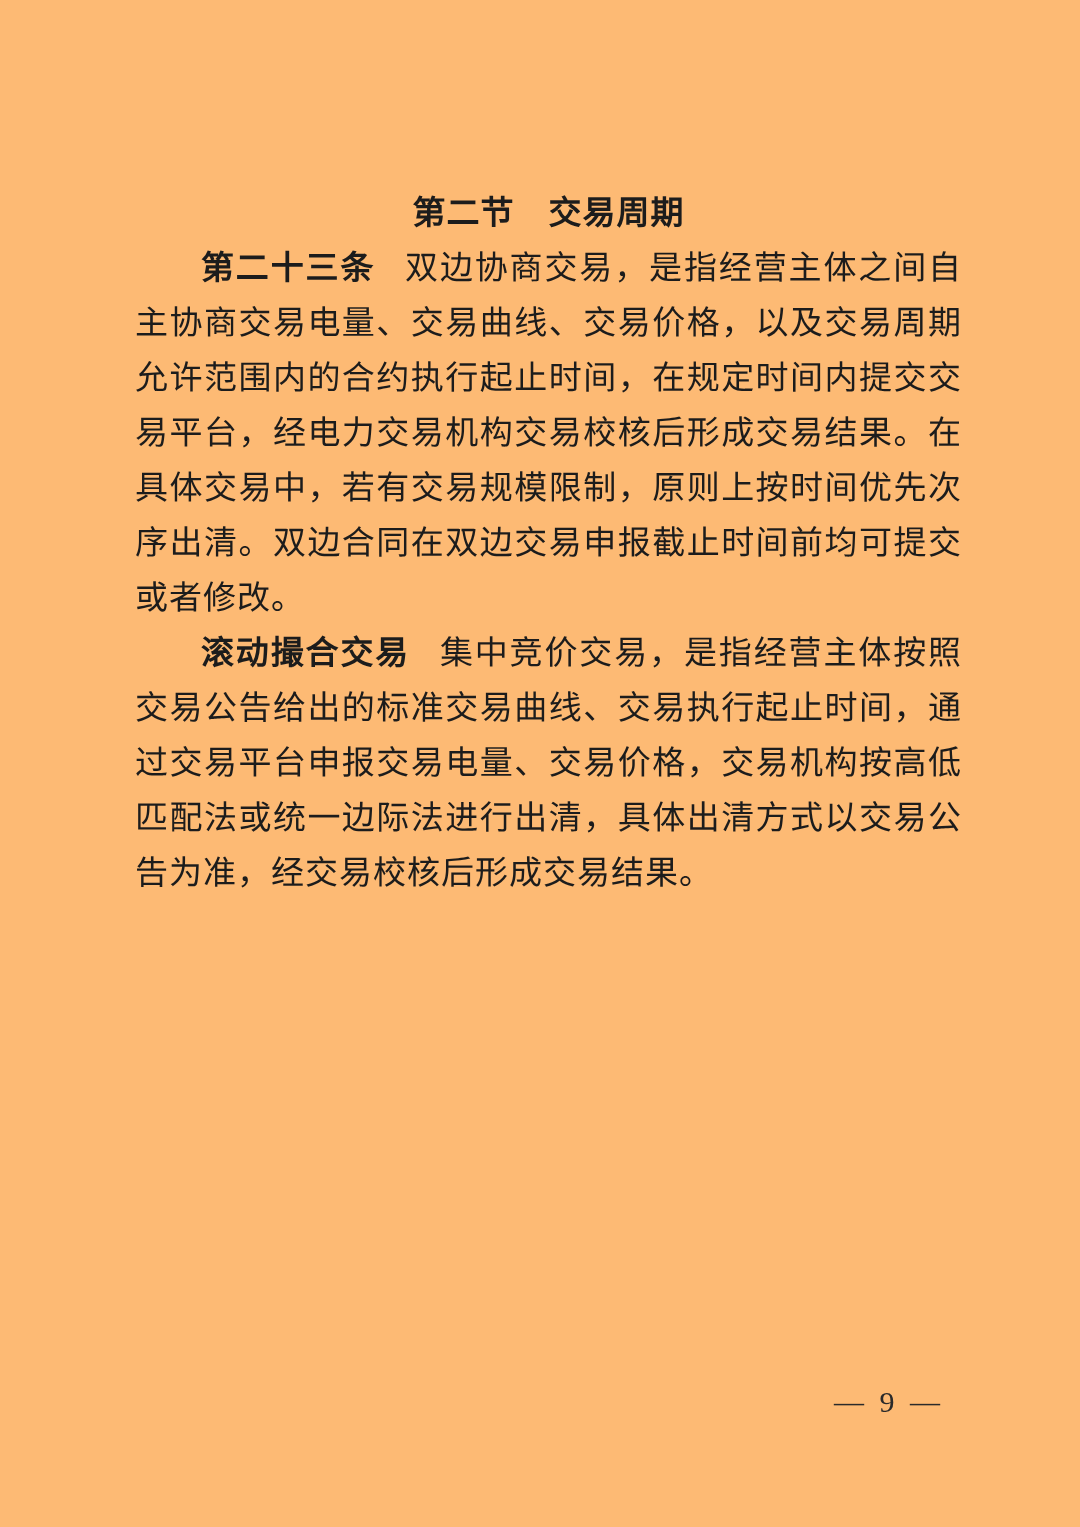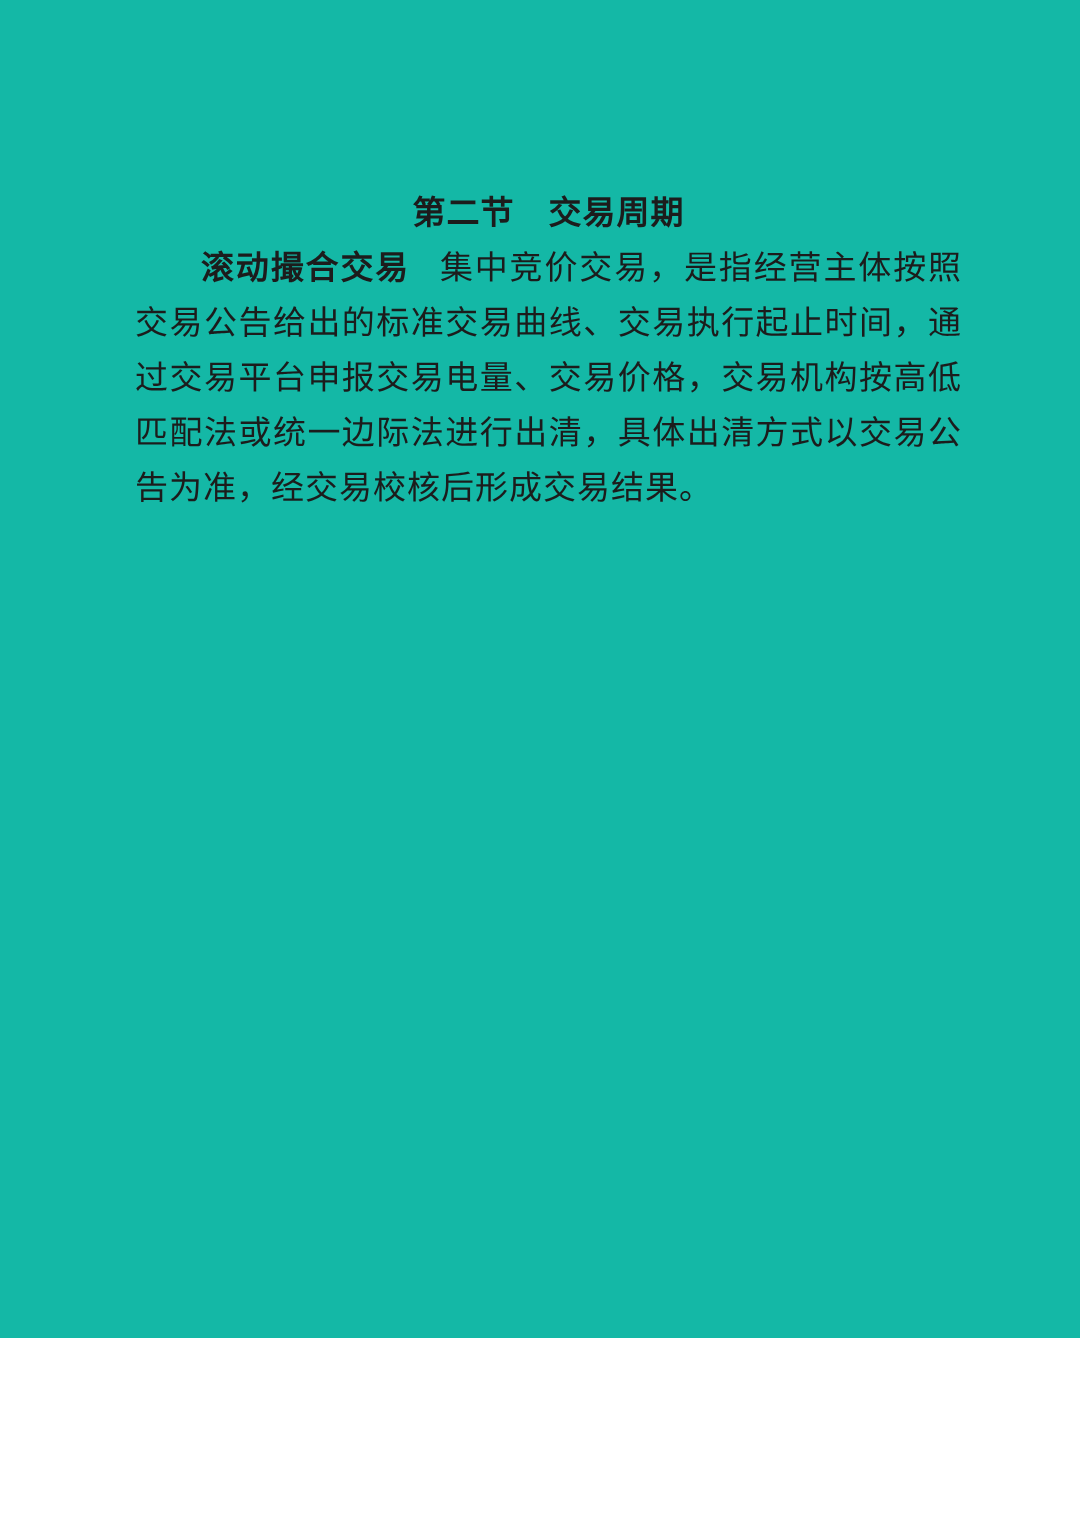--- a/index.html
+++ b/index.html
@@ -3,22 +3,22 @@
 <meta charset="utf-8">
 <style>
   html, body {
     margin: 0;
     padding: 0;
     background: #ffffff;
   }
   .page {
     position: relative;
     width: 1080px;
-    height: 1338px;
-    background: #14b8a6;
+    height: 1527px;
+    background: #fdba74;
     overflow: hidden;
     font-family: "Liberation Serif", "DejaVu Serif", serif;
     color: #1c1c1c;
   }
   .content {
     position: absolute;
     left: 135px;
     top: 186px;
     width: 827px;
   }
@@ -59,19 +59,20 @@
 <body>
 
 <div class="page">
   <div class="content">
 
     <h2 class="section-heading">第二节　交易周期</h2>
 
 
 
 
+    <p class="article"><span class="article-label">第二十三条</span><span>双边协商交易，是指经营主体之间自主协商交易电量、交易曲线、交易价格，以及交易周期允许范围内的合约执行起止时间，在规定时间内提交交易平台，经电力交易机构交易校核后形成交易结果。在具体交易中，若有交易规模限制，原则上按时间优先次序出清。双边合同在双边交易申报截止时间前均可提交或者修改。</span></p>
 
     <p class="article"><span class="article-label">滚动撮合交易</span><span>集中竞价交易，是指经营主体按照交易公告给出的标准交易曲线、交易执行起止时间，通过交易平台申报交易电量、交易价格，交易机构按高低匹配法或统一边际法进行出清，具体出清方式以交易公告为准，经交易校核后形成交易结果。</span></p>
 
   </div>
 
   <div class="page-number">— 9 —</div>
 </div>
 
 </body></html>

